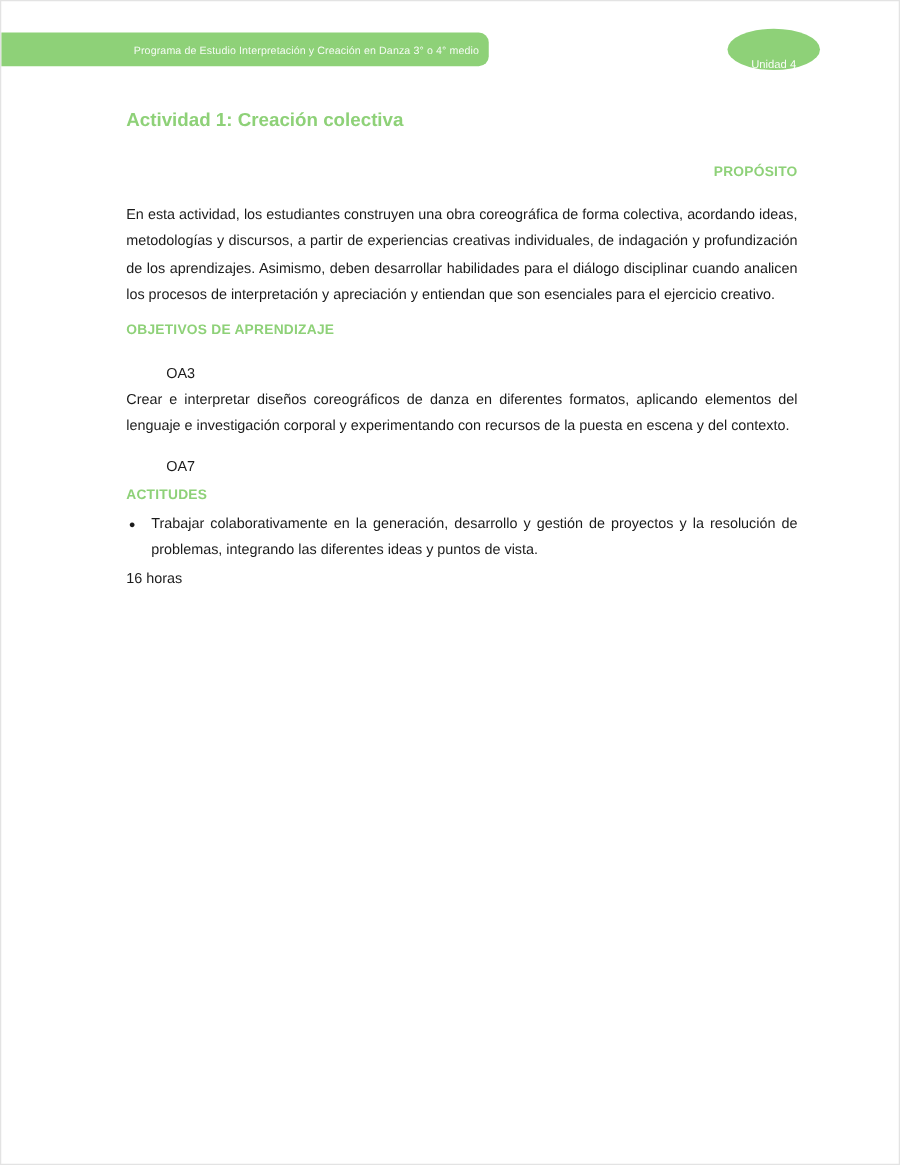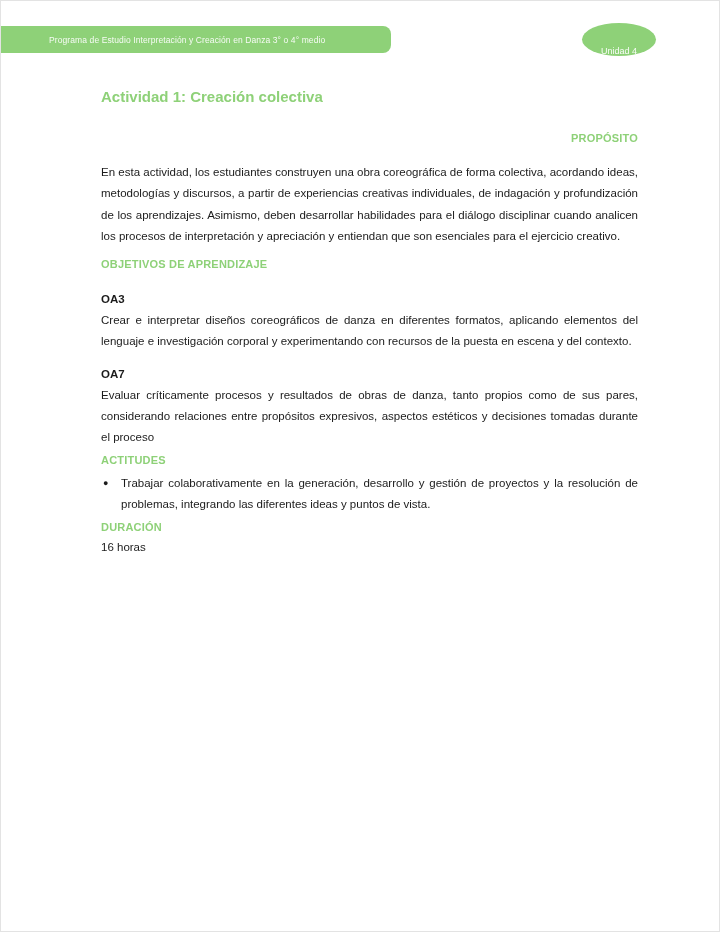--- a/index.html
+++ b/index.html
@@ -19,21 +19,21 @@
   .header-bar {
     position: absolute;
     top: 25px; left: 0;
     width: 390px; height: 27px;
     background: #8ed178;
     border-radius: 0 8px 8px 0;
     display: flex;
     align-items: center;
   }
   .header-bar .bar-text {
-    padding-left: 48px;
+    padding-left: 106px;
     font-size: 8.5px;
     color: rgba(255,255,255,0.92);
     white-space: nowrap;
     letter-spacing: 0.1px;
   }
   .unit-badge {
     position: absolute;
     top: 22px; left: 581px;
     width: 74px; height: 33px;
     background: #8ed178;
@@ -76,22 +76,23 @@
   .body-text {
     font-size: 11.5px;
     line-height: 21.3px;
     text-align: justify;
     color: #1b1b1b;
   }
   .p-proposito { margin-top: 16px; }
 
   .oa-code {
     font-size: 11.5px;
-    font-weight: bold;
+    font-weight: normal;
     line-height: 21px;
+    margin-left: 32px;
   }
   .oa3-code { margin-top: 17px; }
   .oa7-code { margin-top: 11px; }
 
   .bullet-item {
     margin-top: 5px;
     display: flex;
     align-items: flex-start;
   }
   .bullet-marker {
@@ -156,29 +157,27 @@
     <div class="green-heading h-proposito">PROPÓSITO</div>
 
     <div class="body-text p-proposito">En esta actividad, los estudiantes construyen una obra coreográfica de forma colectiva, acordando ideas, metodologías y discursos, a partir de experiencias creativas individuales, de indagación y profundización de los aprendizajes. Asimismo, deben desarrollar habilidades para el diálogo disciplinar cuando analicen los procesos de interpretación y apreciación y entiendan que son esenciales para el ejercicio creativo.</div>
 
     <div class="green-heading h-objetivos">OBJETIVOS DE APRENDIZAJE</div>
 
     <div class="oa-code oa3-code">OA3</div>
     <div class="body-text">Crear e interpretar diseños coreográficos de danza en diferentes formatos, aplicando elementos del lenguaje e investigación corporal y experimentando con recursos de la puesta en escena y del contexto.</div>
 
     <div class="oa-code oa7-code">OA7</div>
-    <div class="body-text">Evaluar críticamente procesos y resultados de obras de danza, tanto propios como de sus pares, considerando relaciones entre propósitos expresivos, aspectos estéticos y decisiones tomadas durante el proceso</div>
 
     <div class="green-heading h-actitudes">ACTITUDES</div>
 
     <div class="bullet-item">
       <span class="bullet-marker">●</span>
       <span class="bullet-text">Trabajar colaborativamente en la generación, desarrollo y gestión de proyectos y la resolución de problemas, integrando las diferentes ideas y puntos de vista.</span>
     </div>
 
-    <div class="green-heading h-duracion">DURACIÓN</div>
 
     <div class="duration-value">16 horas</div>
 
   </div>
 
 
 </div>
 
 </body></html>

